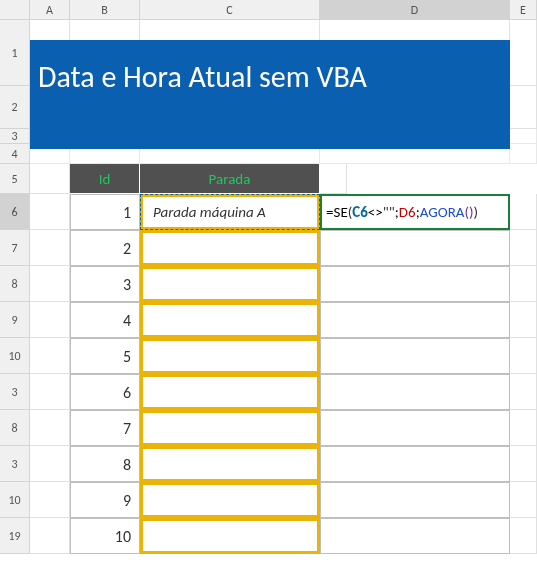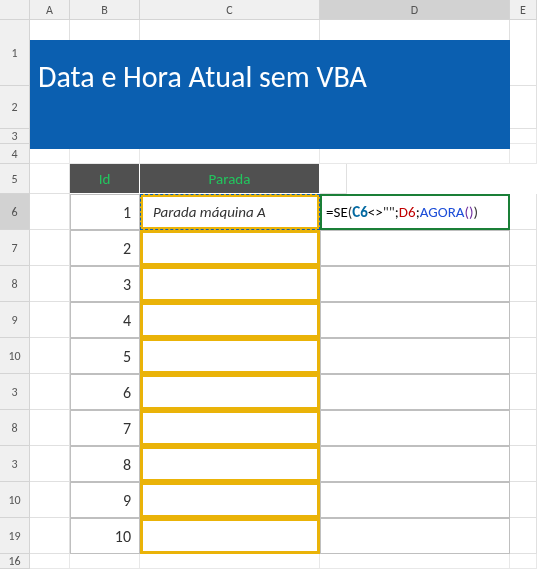--- a/index.html
+++ b/index.html
@@ -202,23 +202,15 @@
         <div class="row r-data">
           <div class="row-h" style="height:36px">19</div>
           <div class="cell col-A"></div>
           <div class="cell id-cell col-B">10</div>
           <div class="cell parada-cell col-C"></div>
           <div class="cell dh-cell col-D"></div>
           <div class="cell col-E"></div>
         </div>
       </div>
 
-    <div class="row r-small empty-grid">
-      <div class="row-h" style="height:15px">16</div>
-      <div class="cell col-A"></div>
-      <div class="cell col-B"></div>
-      <div class="cell col-C"></div>
-      <div class="cell col-D"></div>
-      <div class="cell col-E"></div>
-    </div>
 
   </div>
 </div>
 
 </body></html>

